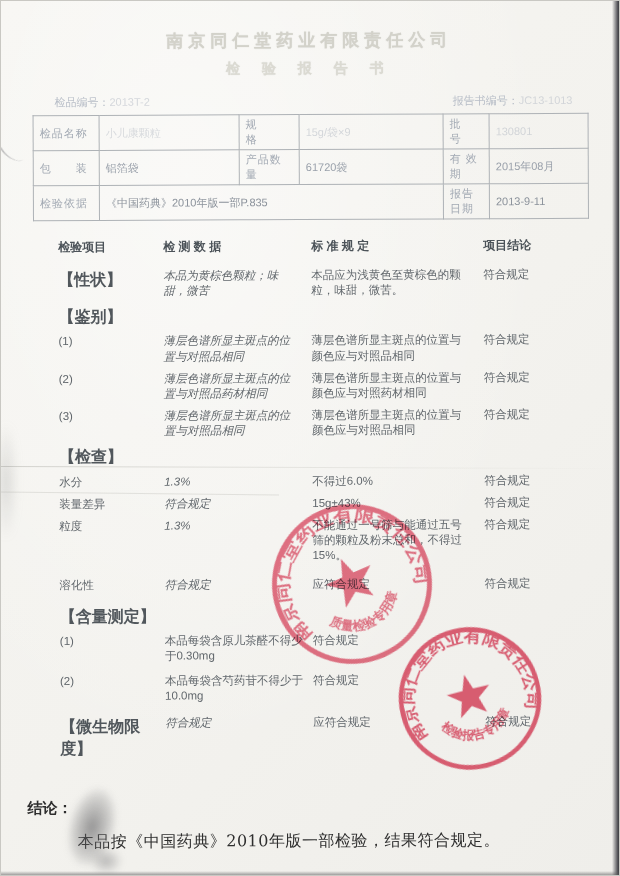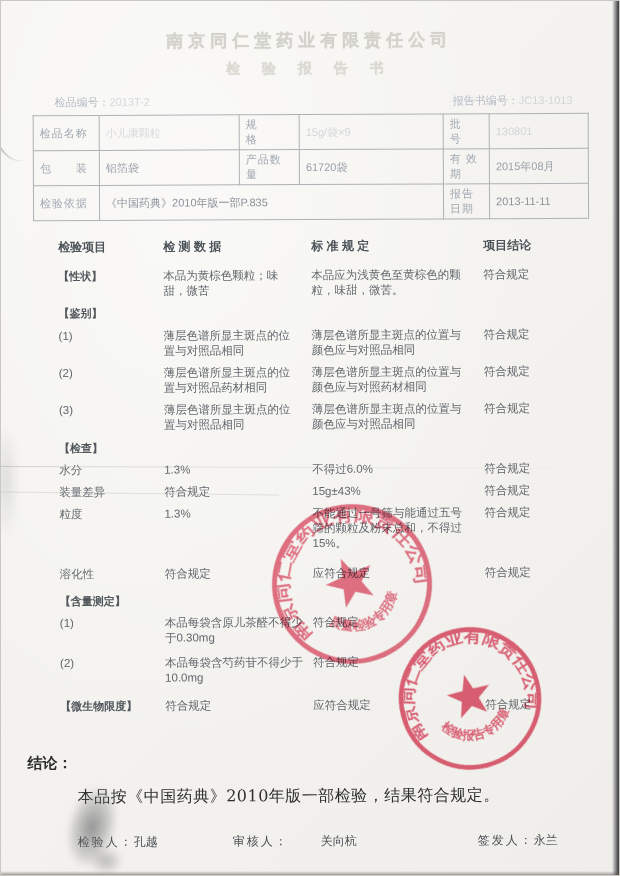--- a/index.html
+++ b/index.html
@@ -29,23 +29,23 @@
   tr.r1 .val { color:#b6bcc5; }
   tr.r2 .val { color:#9aa1ab; }
   tr.r3 .val { color:#8b929b; }
 
   
   .res-head { display:grid; grid-template-columns:105px 148px 172px 80px; margin-top:18px; padding-left:25px;
               font-size:12px; font-weight:bold; color:#4c5359; }
   .res-rows { margin-top:13px; padding-left:25px; }
   .res-row { display:grid; grid-template-columns:105px 148px 172px 80px; margin-bottom:7px;
              font-size:11.5px; line-height:1.32; color:#61676c; }
-  .res-row .cell-data span { display:inline-block; max-width:132px; }
+  .res-row .cell-data span { display:inline-block; max-width:132px;font-style:italic; }
   .res-row .cell-standard span { display:inline-block; max-width:158px; }
-  .res-row.bold-item .cell-item { font-weight:bold; color:#51575c; font-size:11px; }
+  .res-row.bold-item .cell-item { font-weight:bold; color:#51575c; font-size:16px; }
   .res-rows .res-row:nth-child(10) { margin-top:14px; }  
   .res-rows .res-row:nth-child(11) { margin-top:12px; }  
   .res-rows .res-row:nth-child(12) { margin-bottom:10px; }
   .res-rows .res-row:nth-child(13) { margin-bottom:10px; }
   .res-rows .res-row:nth-child(14) { margin-top:12px; }  
 
   .conclusion { margin-top:40px; font-family:"DejaVu Serif", serif; color:#2e2e2e; }
   .conclusion .c-label { font-size:15px; font-weight:bold; margin-left:-8px; }
   .conclusion .c-text { font-size:16px; margin-top:14px; margin-left:42px; letter-spacing:.5px; }
 
@@ -125,21 +125,21 @@
         <td class="val">铝箔袋</td>
         <td class="lbl">产品数量</td>
         <td class="val">61720袋</td>
         <td class="lbl">有 效 期</td>
         <td class="val">2015年08月</td>
       </tr>
       <tr class="r3">
         <td class="lbl">检验依据</td>
         <td class="val" colspan="3">《中国药典》2010年版一部P.835</td>
         <td class="lbl">报告日期</td>
-        <td class="val">2013-11-11</td>
+        <td class="val">2013-9-11</td>
       </tr>
     </tbody>
       </table>
 
     <div class="res-head">
       <span>检验项目</span>
       <span>检 测 数 据</span>
       <span>标 准 规 定</span>
       <span>项目结论</span>
     </div>

